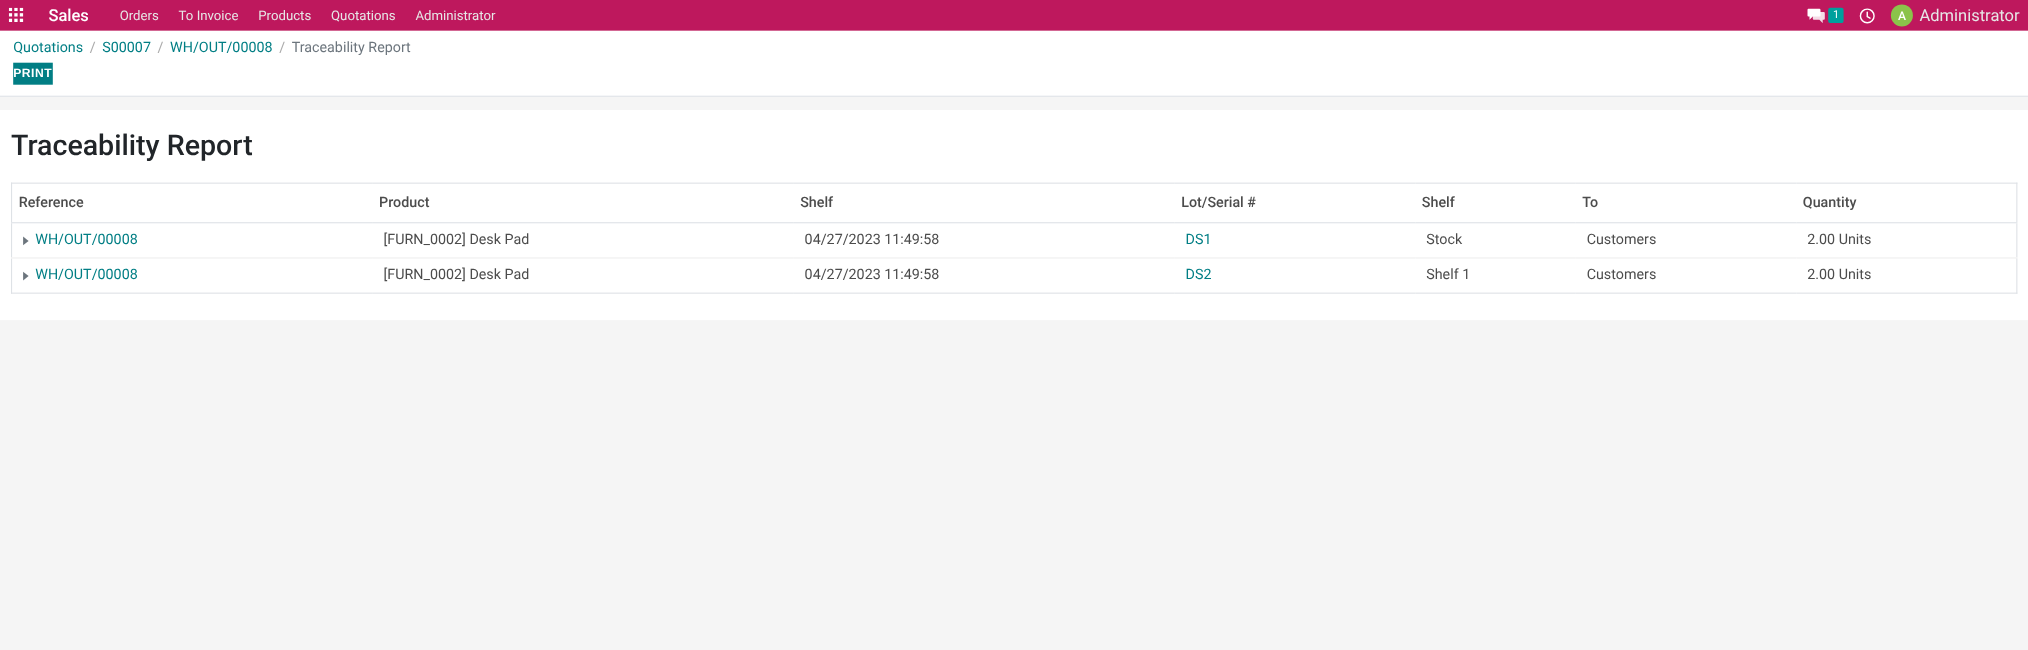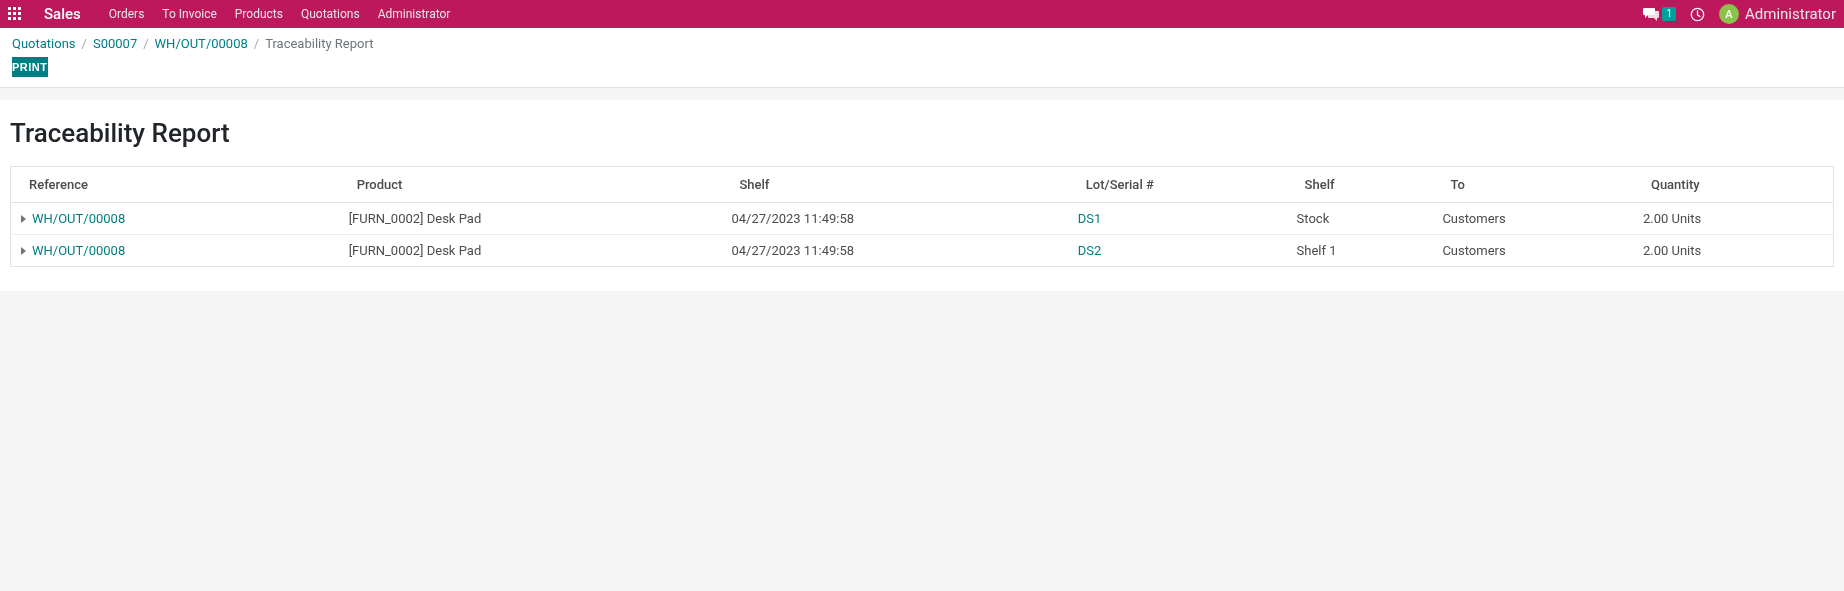--- a/index.html
+++ b/index.html
@@ -71,21 +71,21 @@
   table.report {
     width:100%;
     border-collapse:collapse;
     border:1px solid #dee2e6;
   }
   table.report thead th {
     text-align:left;
     font-weight:500;
     color:#4c4c4c;
     font-size:13px;
-    padding:10px 18px;
+    padding:10px 6px;
     border-bottom:1px solid #dee2e6;
     background:#fff;
   }
   table.report tbody td {
     padding:8px 10px;
     border-bottom:1px solid #eee;
     font-size:13px;
     color:#4c4c4c;
     vertical-align:middle;
   }

